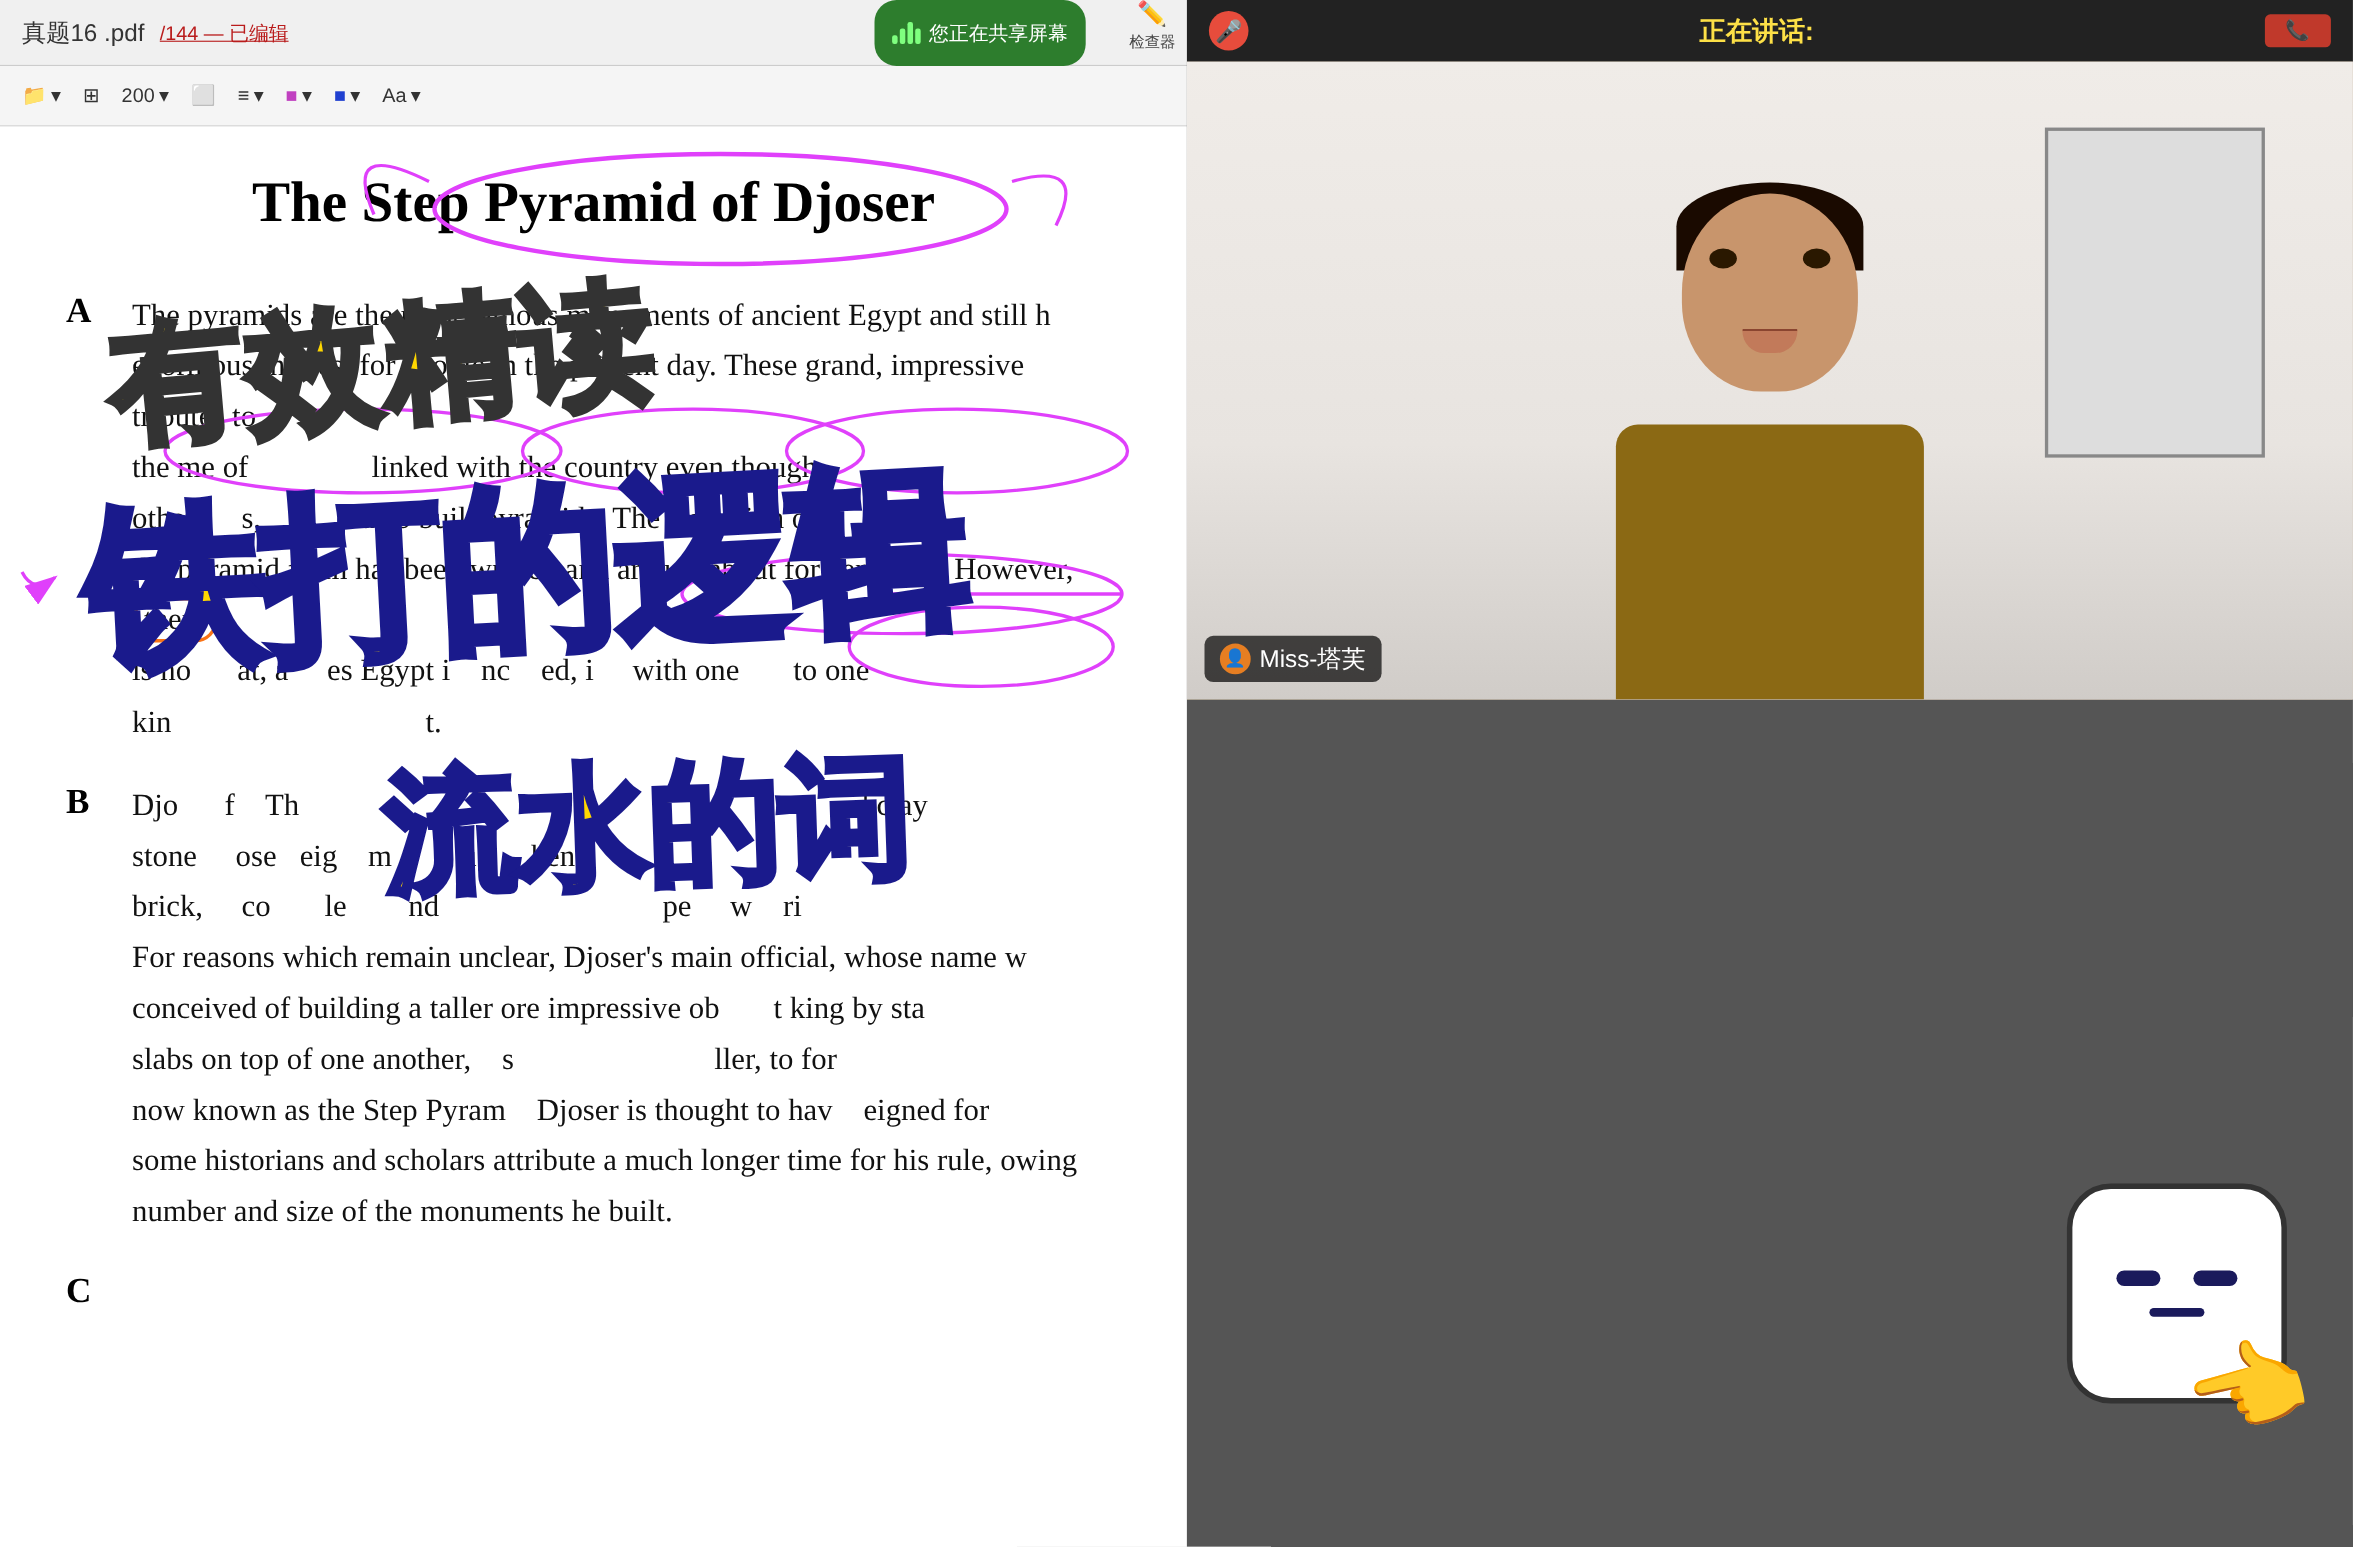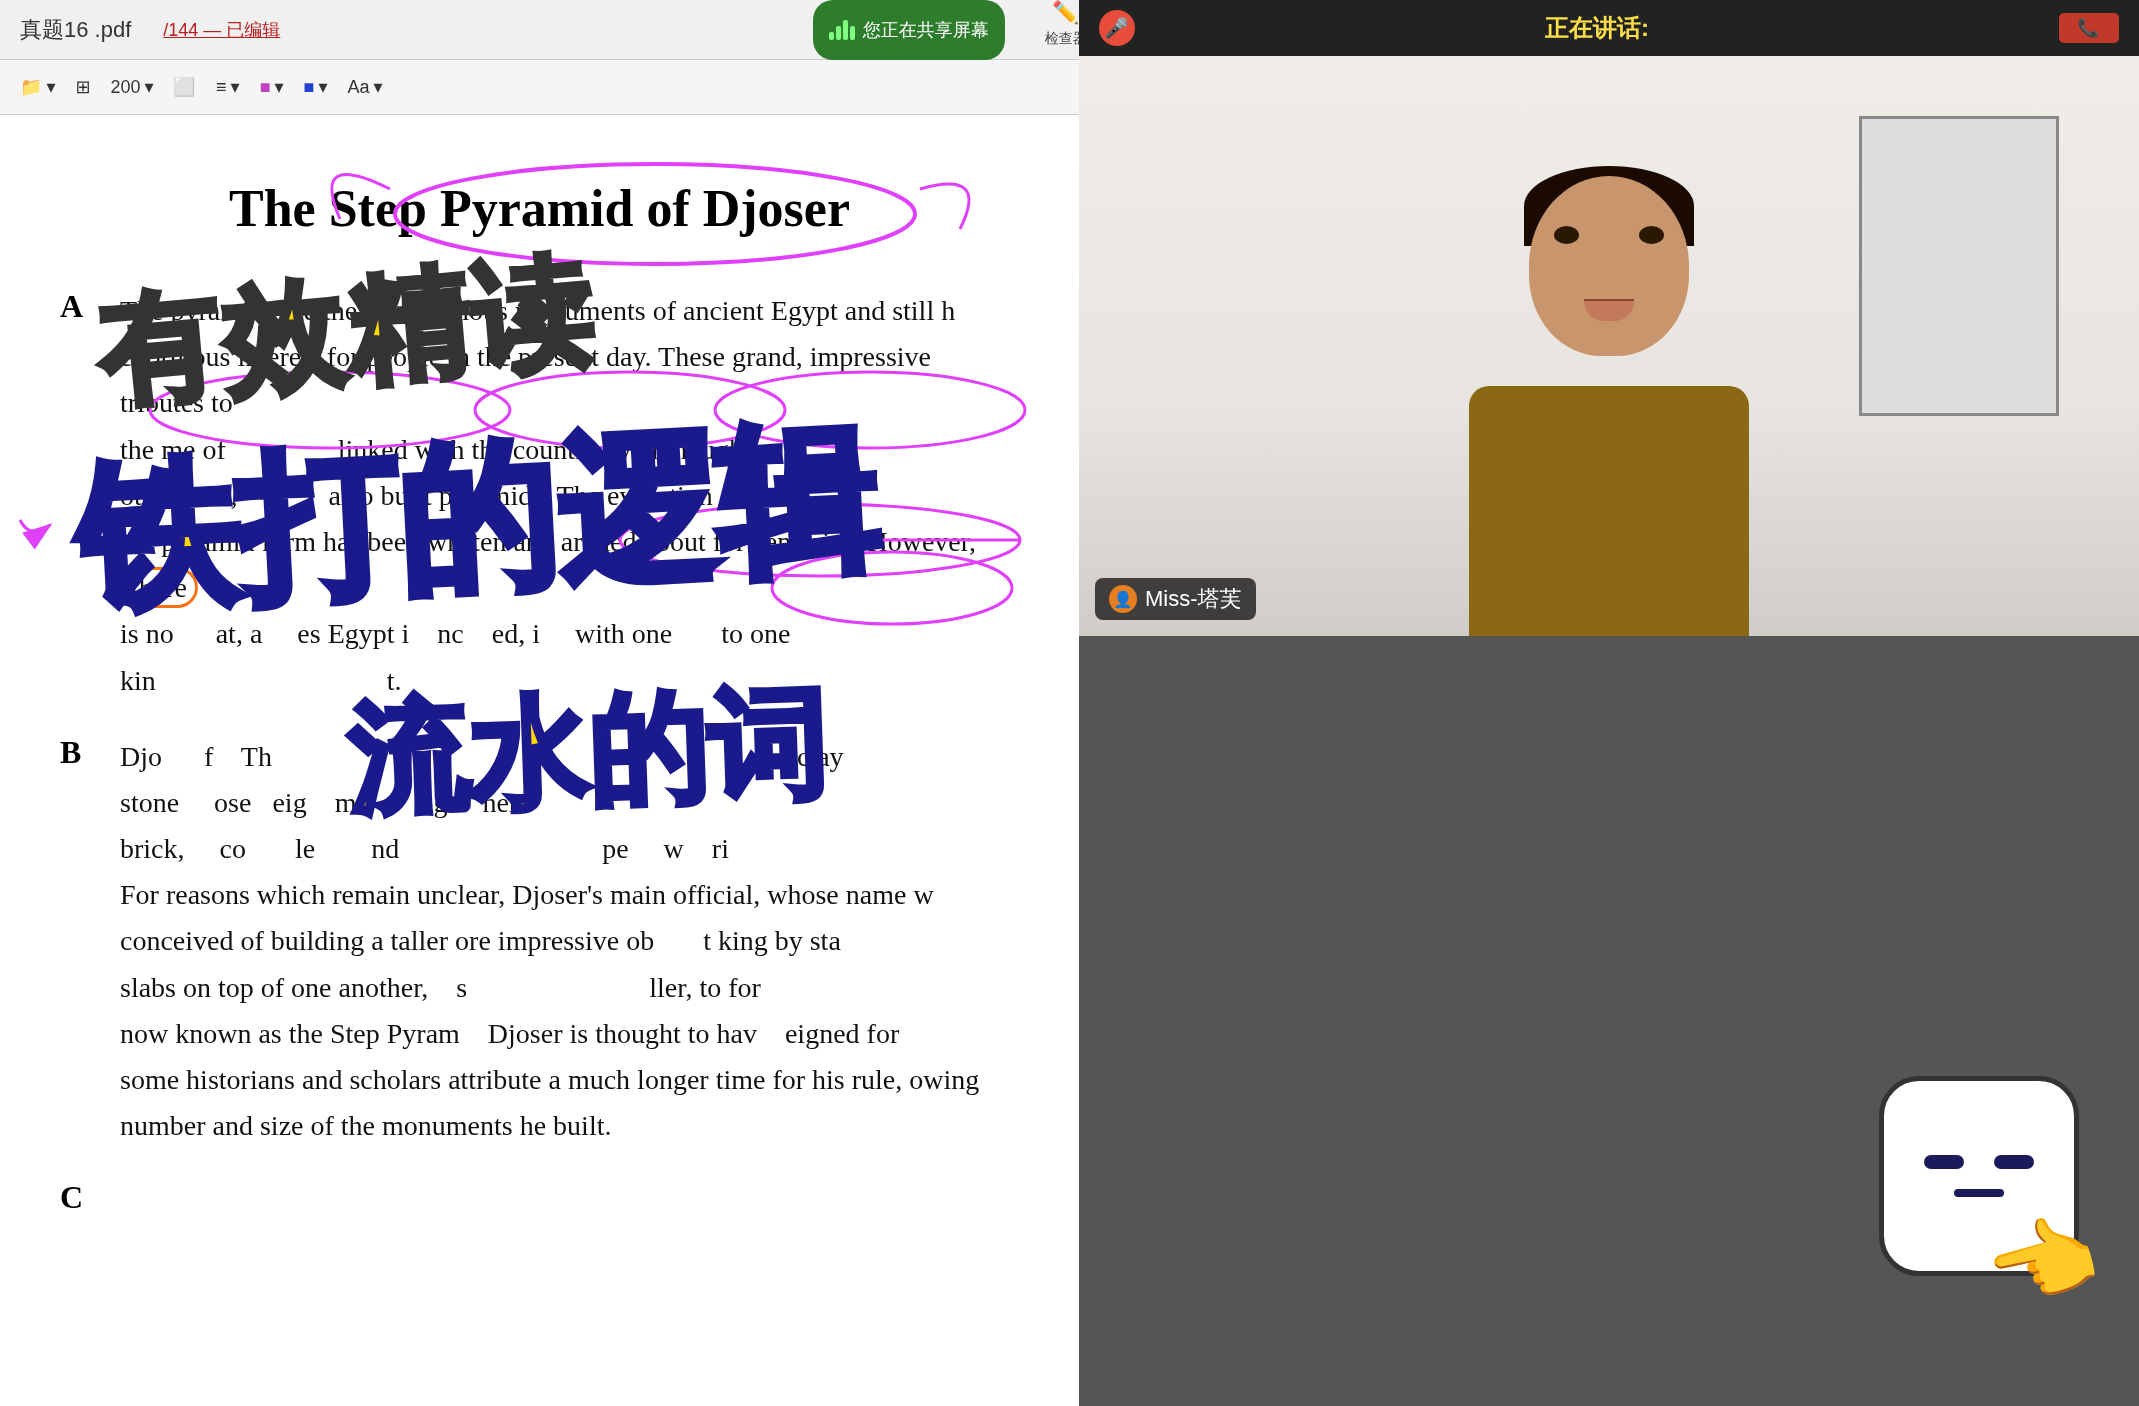--- a/index.html
+++ b/index.html
@@ -17,21 +17,21 @@
       position: absolute;
       top: 0;
       left: 0;
       right: 0;
       height: 60px;
       background: #f0f0f0;
       border-bottom: 1px solid #ccc;
       display: flex;
       align-items: center;
       padding: 0 20px;
-      gap: 32px;
+      gap: 14px;
     }
     .top-bar-title {
       font-size: 22px;
       color: #333;
       font-family: Arial, sans-serif;
     }
     .top-bar-page {
       font-size: 18px;
       color: #b91c1c;
       font-family: Arial, sans-serif;
@@ -416,21 +416,21 @@
     <span>▾</span>
   </div>
   <div class="toolbar2-btn">
     <span>Aa</span>
     <span>▾</span>
   </div>
 </div>
 
 <div class="pdf-area">
 
-  <div style="position:relative; text-align:center; margin-bottom:50px;margin-top:24px;">
+  <div style="position:relative; text-align:center; margin-bottom:50px;">
     <h1 class="article-title">The Step Pyramid of Djoser</h1>
 
     <svg style="position:absolute;top:-20px;left:0;width:100%;height:120px;pointer-events:none;">
       <ellipse cx="595" cy="55" rx="260" ry="50" fill="none" stroke="#e040fb" stroke-width="4"></ellipse>
       <path d="M 330 30 Q 250 -10 280 60" fill="none" stroke="#e040fb" stroke-width="3"></path>
       <path d="M 860 30 Q 930 10 900 70" fill="none" stroke="#e040fb" stroke-width="3"></path>
     </svg>
   </div>
 
   <div class="paragraph-section">

